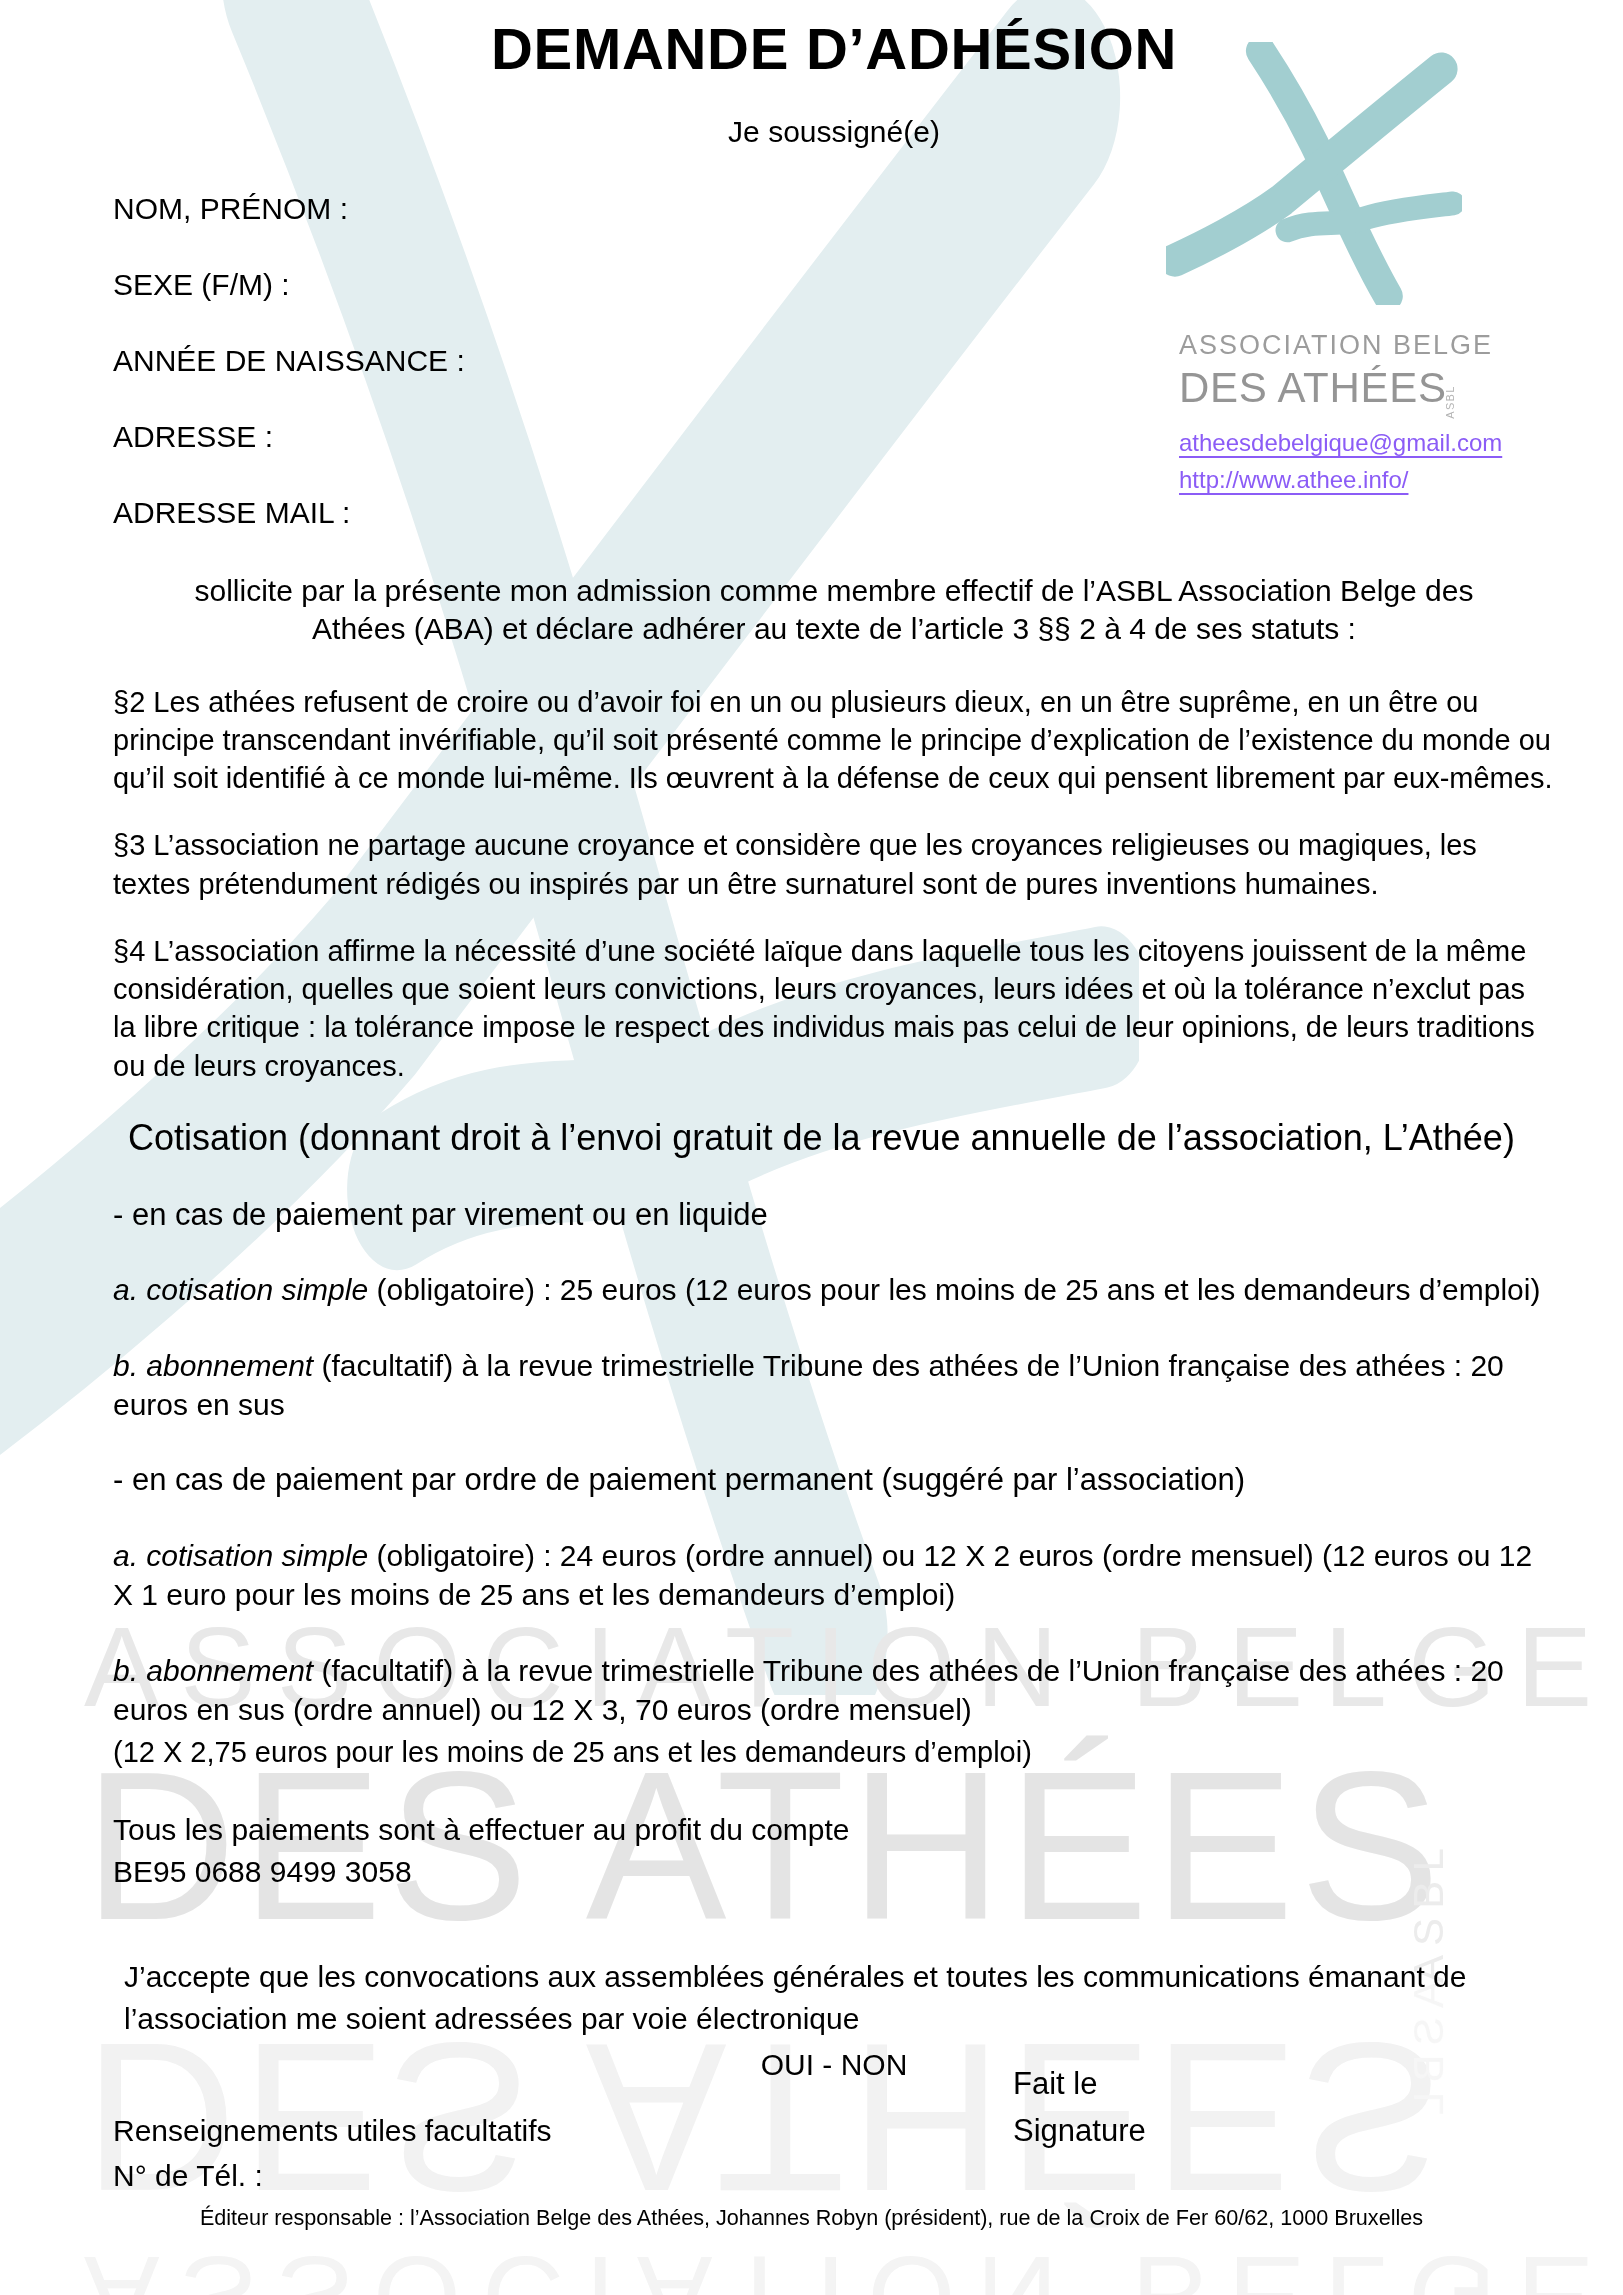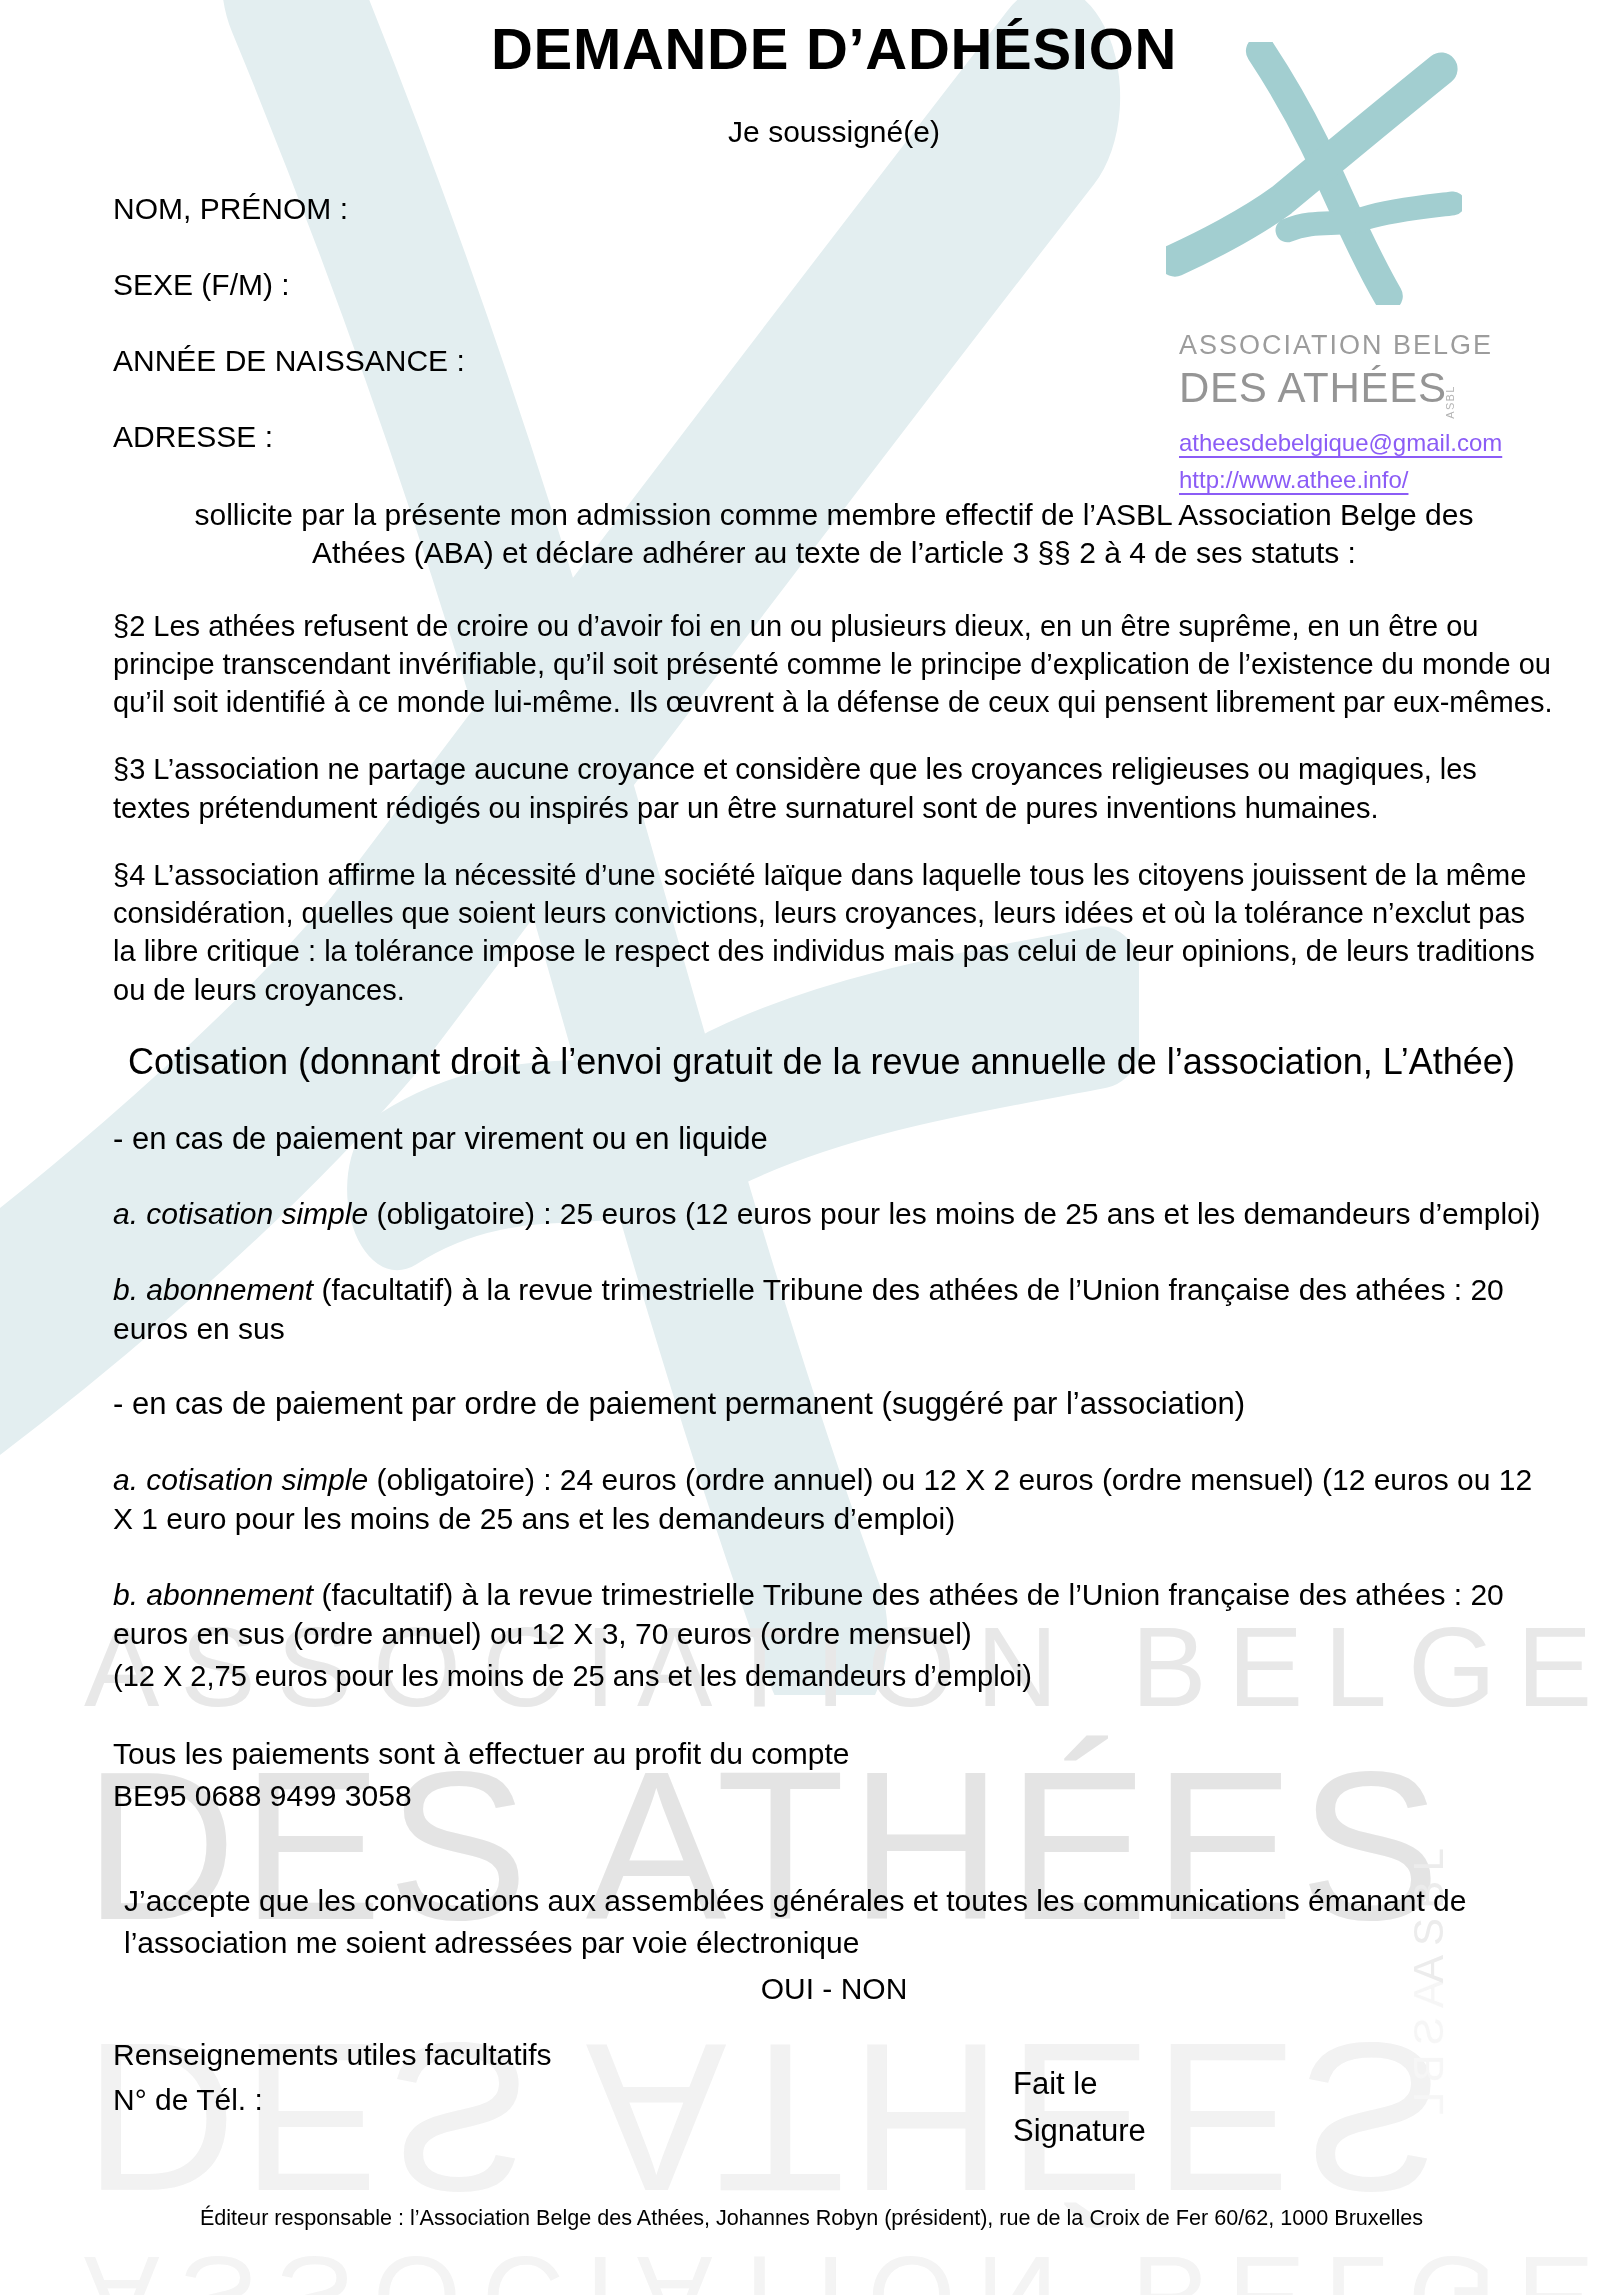--- a/index.html
+++ b/index.html
@@ -85,20 +85,21 @@
 
   <div class="content">
     <h1 class="doc-title">DEMANDE D’ADHÉSION</h1>
     <div class="subtitle">Je soussigné(e)</div>
 
     <div class="fields">
       <div class="field-label">NOM, PRÉNOM :</div>
       <div class="field-label">SEXE (F/M) :</div>
       <div class="field-label">ANNÉE DE NAISSANCE :</div>
       <div class="field-label">ADRESSE :</div>
+      <div class="field-label">ADRESSE MAIL :</div>
     </div>
 
     <div class="intro">sollicite par la présente mon admission comme membre effectif de l’ASBL Association Belge des Athées (ABA) et déclare adhérer au texte de l’article 3 §§ 2 à 4 de ses statuts :</div>
 
     <div class="para first">§2 Les athées refusent de croire ou d’avoir foi en un ou plusieurs dieux, en un être suprême, en un être ou principe transcendant invérifiable, qu’il soit présenté comme le principe d’explication de l’existence du monde ou qu’il soit identifié à ce monde lui-même. Ils œuvrent à la défense de ceux qui pensent librement par eux-mêmes.</div>
     <div class="para">§3 L’association ne partage aucune croyance et considère que les croyances religieuses ou magiques, les textes prétendument rédigés ou inspirés par un être surnaturel sont de pures inventions humaines.</div>
     <div class="para">§4 L’association affirme la nécessité d’une société laïque dans laquelle tous les citoyens jouissent de la même considération, quelles que soient leurs convictions, leurs croyances, leurs idées et où la tolérance n’exclut pas la libre critique : la tolérance impose le respect des individus mais pas celui de leur opinions, de leurs traditions ou de leurs croyances.</div>
 
     <div class="cot-heading">Cotisation (donnant droit à l’envoi gratuit de la revue annuelle de l’association, L’Athée)</div>
 

